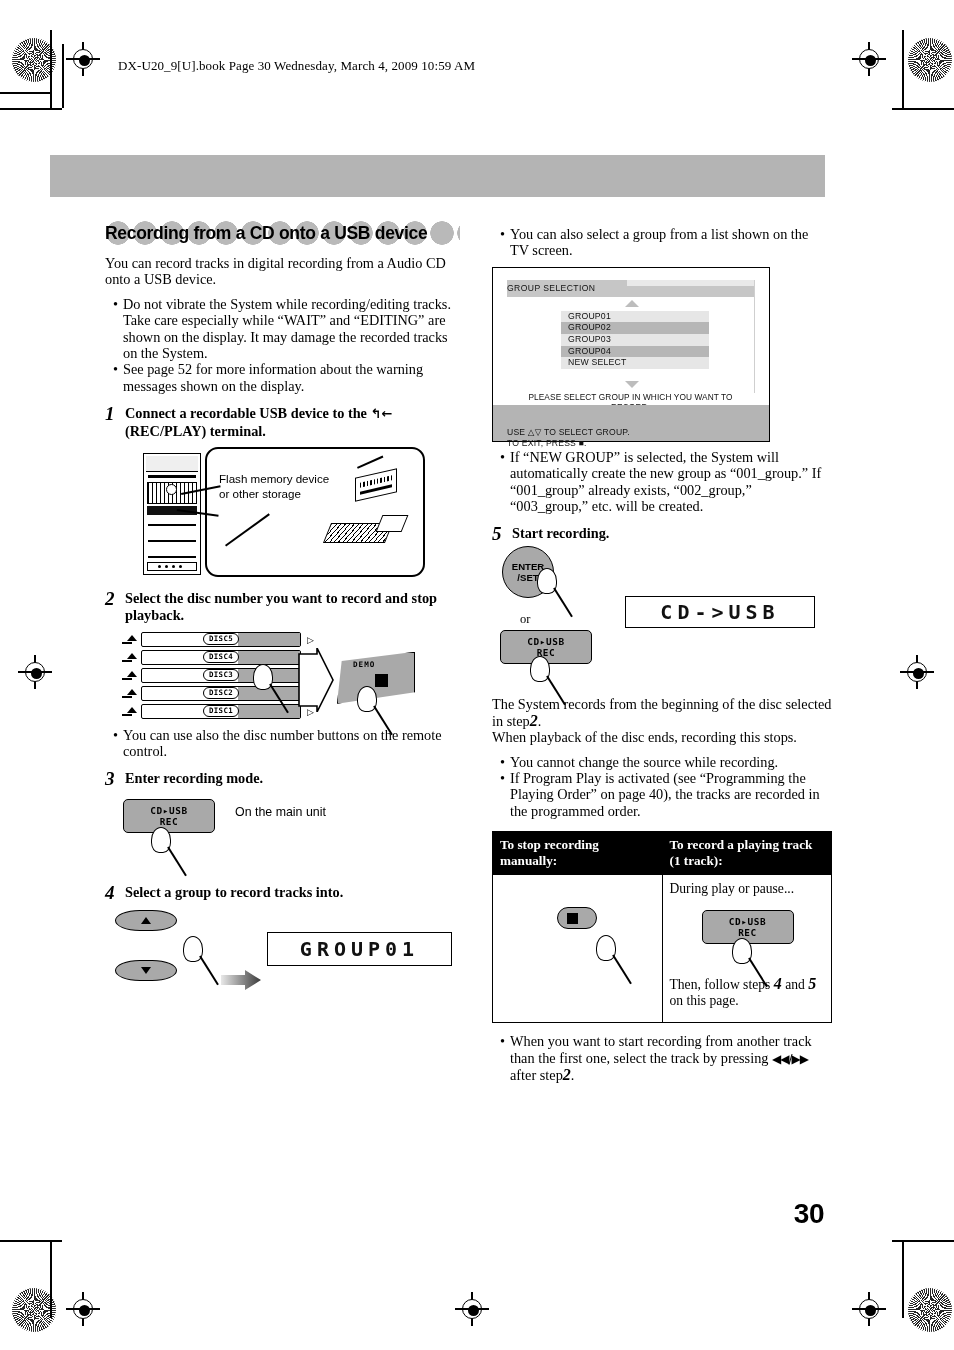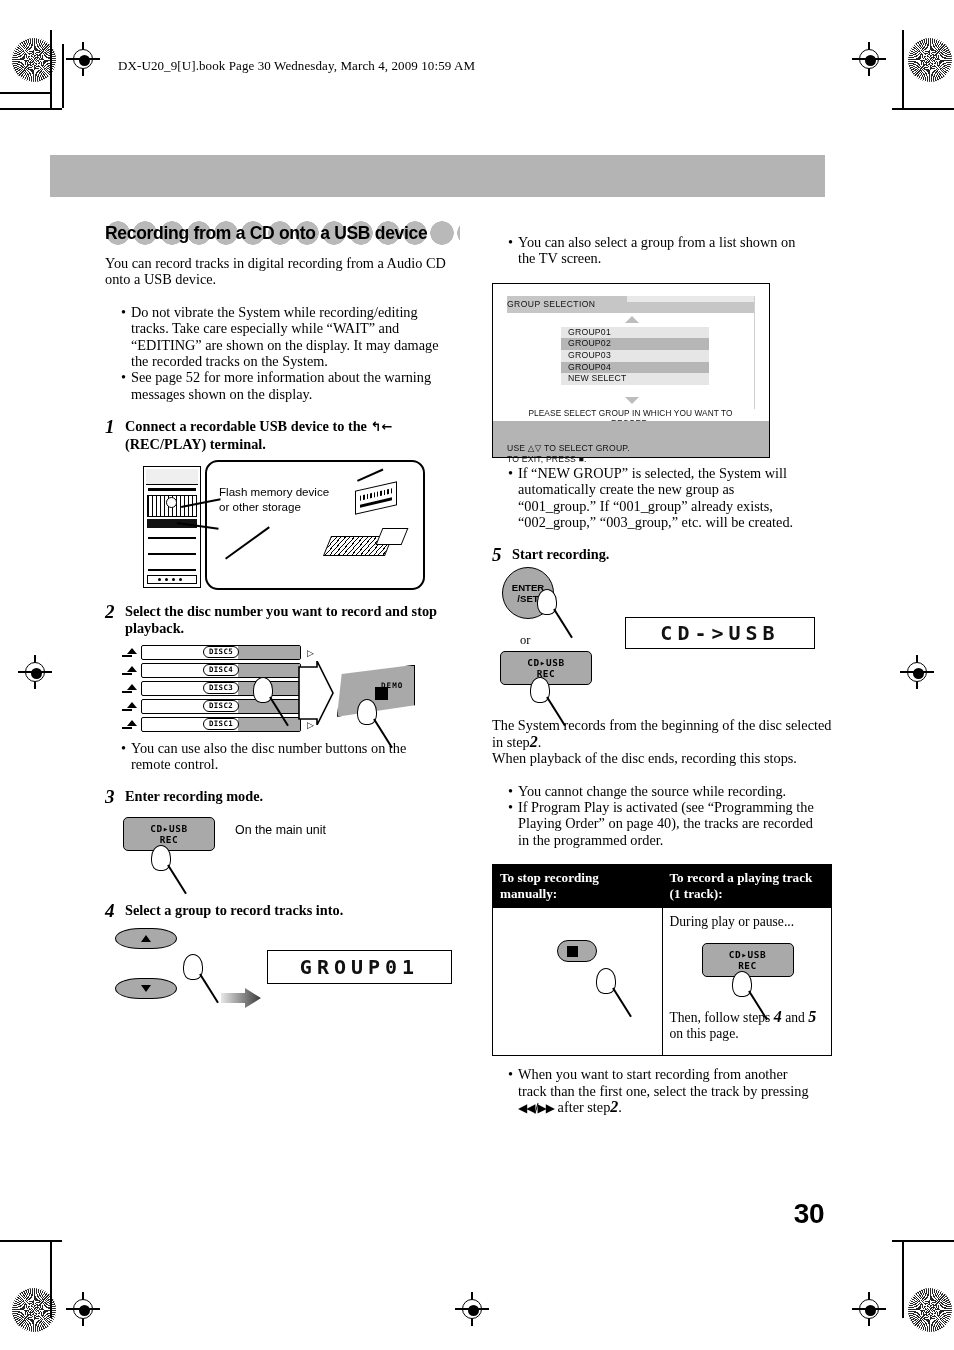--- a/index.html
+++ b/index.html
@@ -71,21 +71,21 @@
     position:relative; z-index:2;
     font-family:"Liberation Sans", sans-serif;
     font-weight:bold; font-size:17.5px; letter-spacing:-0.3px;
     line-height:30px;
   }
 
   p.body {
     margin:0 0 0 0; font-size:14.3px; line-height:16.4px;
     text-align:left;
   }
-  ul.body { margin:16px; padding:0; list-style:none; }
+  ul.body { margin:8px; padding:0; list-style:none; }
   ul.body > li {
     font-size:14.3px; line-height:16.4px;
     padding-left:10px; position:relative; text-align:left;
   }
   ul.body > li::before {
     content:"\2022"; position:absolute; left:0; top:0;
   }
 
   
   .step { display:flex; margin-top:11px; }
@@ -196,24 +196,23 @@
   }
   .bigarrow svg { display:block; }
 
   .demo-panel {
     position:absolute; left:232px; top:22px; width:78px; height:52px;
   }
   .demo-panel .shape { width:100%; height:100%; background:#a9a9a9;
     border:1.3px solid #000;
     clip-path:polygon(6% 18%, 100% 0%, 100% 78%, 0% 100%); }
   .demo-panel .dlabel {
-    position:absolute; left:44px; top:8px;
+    position:absolute; left:16px; top:8px;
     font-family:"DejaVu Sans Mono", monospace; font-size:7.6px; font-weight:bold;
     letter-spacing:1px;
-    margin-top:8px;
   }
   .demo-panel .dbtn { position:absolute; left:38px; top:22px; width:13px; height:13px; background:#000; }
 
   
   .recbtn {
     width:92px; height:34px; background:#a9a9a9; border:1.5px solid #000;
     border-radius:5px; display:flex; flex-direction:column;
     align-items:center; justify-content:center;
     font-family:"DejaVu Sans Mono", monospace; font-size:9.4px; font-weight:bold;
     letter-spacing:.6px; line-height:11px;

